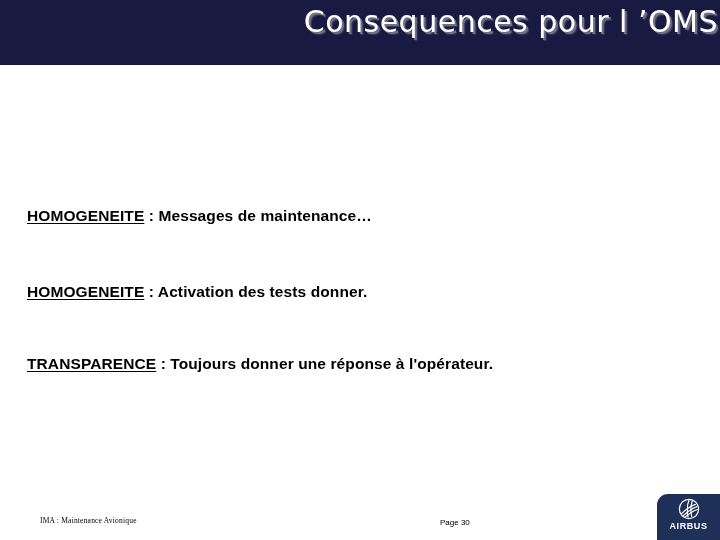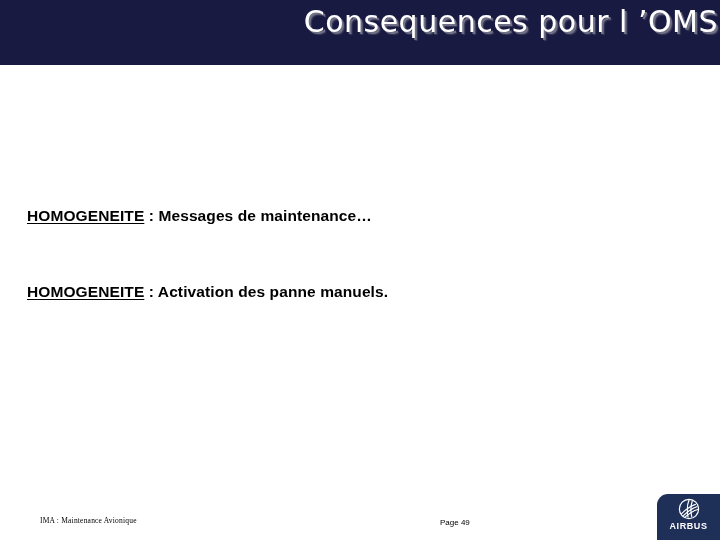--- a/index.html
+++ b/index.html
@@ -131,28 +131,31 @@
 </div>
 
 <div id="body-area">
 
 
   <div class="bullet-line" id="line-1">
     <span class="kw">HOMOGENEITE</span><span class="rest"> : Messages de maintenance…</span>
   </div>
 
   <div class="bullet-line" id="line-2">
-    <span class="kw">HOMOGENEITE</span><span class="rest"> : Activation des panne manuels.</span>
+    <span class="kw">HOMOGENEITE</span><span class="rest"> : Activation des tests donner.</span>
   </div>
 
+  <div class="bullet-line" id="line-3">
+    <span class="kw">TRANSPARENCE</span><span class="rest"> : Toujours donner une réponse à l'opérateur.</span>
+  </div>
 
 </div>
 
 <div id="footer-note">IMA : Maintenance Avionique</div>
-<div id="page-number">Page 49</div>
+<div id="page-number">Page 30</div>
 
 <div id="airbus-logo">
   <svg id="airbus-emblem" viewBox="0 0 48 48">
     <circle cx="24" cy="24" r="21" fill="none" stroke="#FFFFFF" stroke-width="2.6"></circle>
     <g fill="none" stroke="#FFFFFF" stroke-width="2.6" stroke-linecap="round">
       <path d="M8 34 C 16 26, 26 18, 38 14"></path>
       <path d="M11 39 C 19 31, 29 23, 41 19"></path>
       <path d="M15 42 C 23 35, 32 28, 43 25"></path>
       <path d="M24 5 C 20 14, 19 26, 22 42"></path>
       <path d="M31 7 C 28 16, 27 28, 30 41"></path>

